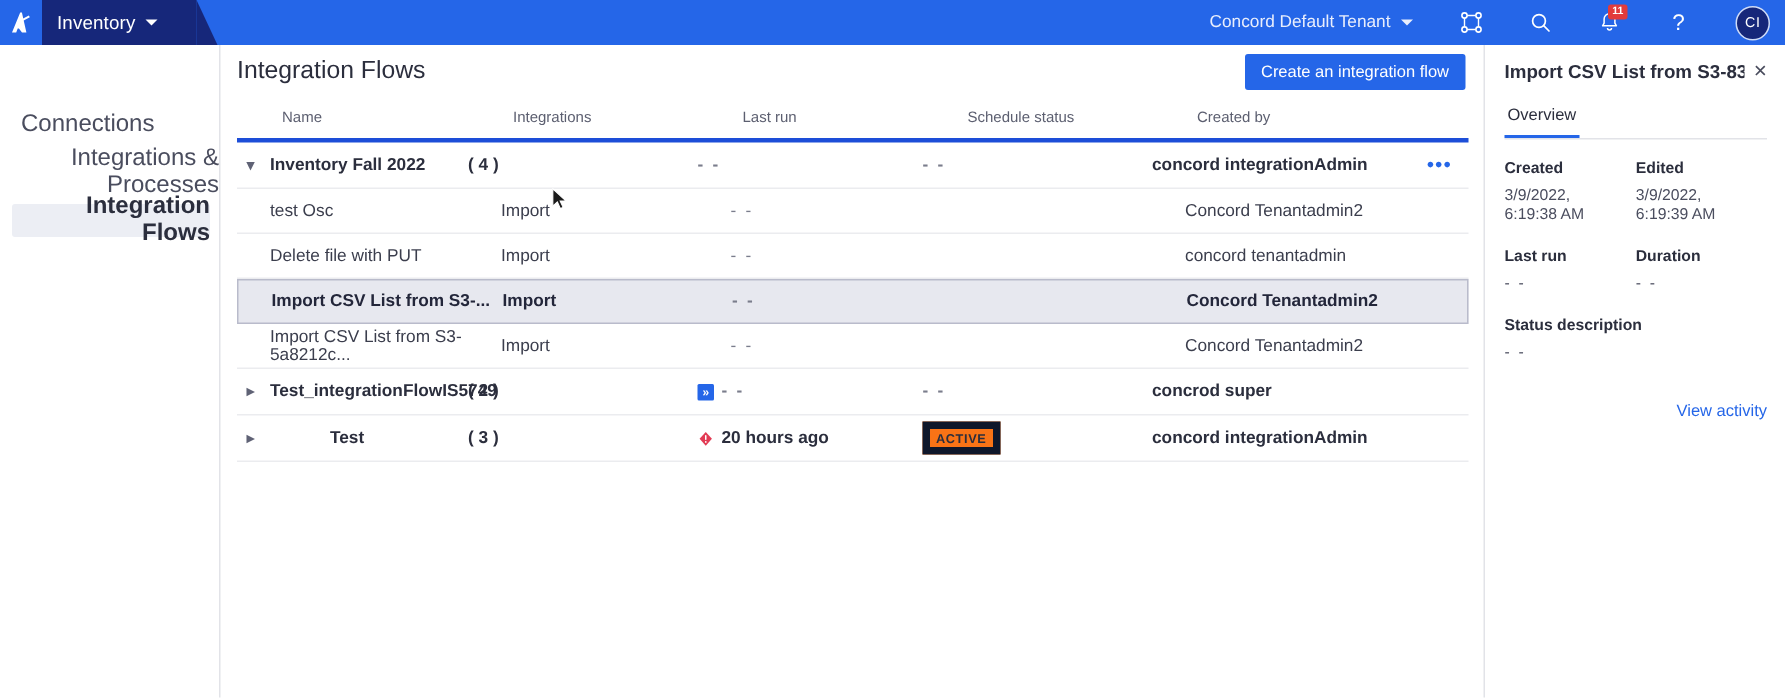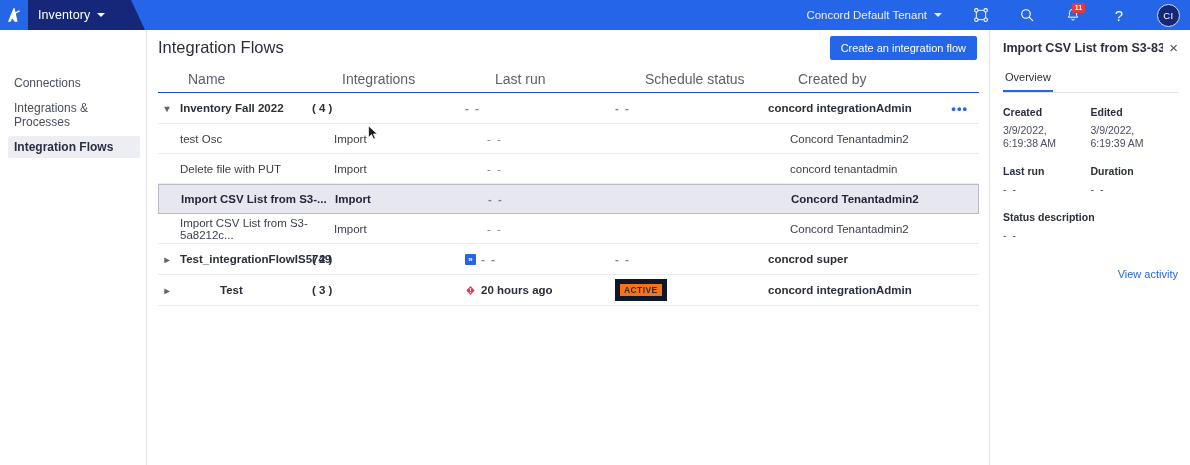--- a/index.html
+++ b/index.html
@@ -65,22 +65,22 @@
   }
 
   
   .leftnav{
     position:absolute;left:0;top:30px;width:147px;height:435px;
     background:#ffffff;border-right:1px solid #e2e3e8;
     padding-top:42px;box-sizing:border-box;
   }
   .nav-item{
     height:22px;display:flex;align-items:center;
-    padding-left:14px;font-size:12px;color:#4a4d5e;
-    margin-bottom:10px;cursor:default;
+    padding-left:14px;font-size:16px;color:#4a4d5e;
+    margin-bottom:10px;cursor:default;text-align:right;
   }
   .nav-item.active{
     background:#eceef4;font-weight:bold;color:#2b2e3d;
     margin-left:8px;margin-right:6px;padding-left:6px;border-radius:2px;
   }
 
   
   .main{
     position:absolute;left:148px;top:30px;width:842px;height:435px;
     background:#ffffff;border-right:1px solid #e2e3e8;box-sizing:border-box;
@@ -91,21 +91,21 @@
   }
   .page-title{font-size:16.5px;color:#2b2e3d;font-weight:normal;}
   .create-btn{
     margin-left:auto;background:#2566e8;color:#ffffff;border:none;
     font-size:11px;font-family:"Liberation Sans",sans-serif;
     padding:6px 11px;border-radius:2px;cursor:pointer;white-space:nowrap;
   }
   .table{padding:0 10px 0 10px;box-sizing:border-box;}
   .thead{
     display:flex;align-items:center;height:27px;
-    border-bottom:1px solid #1d4ed8;color:#5c5f70;font-size:14px;
+    border-bottom:3px solid #1d4ed8;color:#5c5f70;font-size:10px;
   }
   .c-name{width:154px;flex:0 0 auto;}
   .c-int{width:153px;flex:0 0 auto;}
   .c-last{width:150px;flex:0 0 auto;}
   .c-sched{width:153px;flex:0 0 auto;}
   .c-by{width:160px;flex:0 0 auto;}
   .c-menu{width:40px;flex:0 0 auto;text-align:right;}
   .thead .c-name{padding-left:30px;}
 
   .row{

